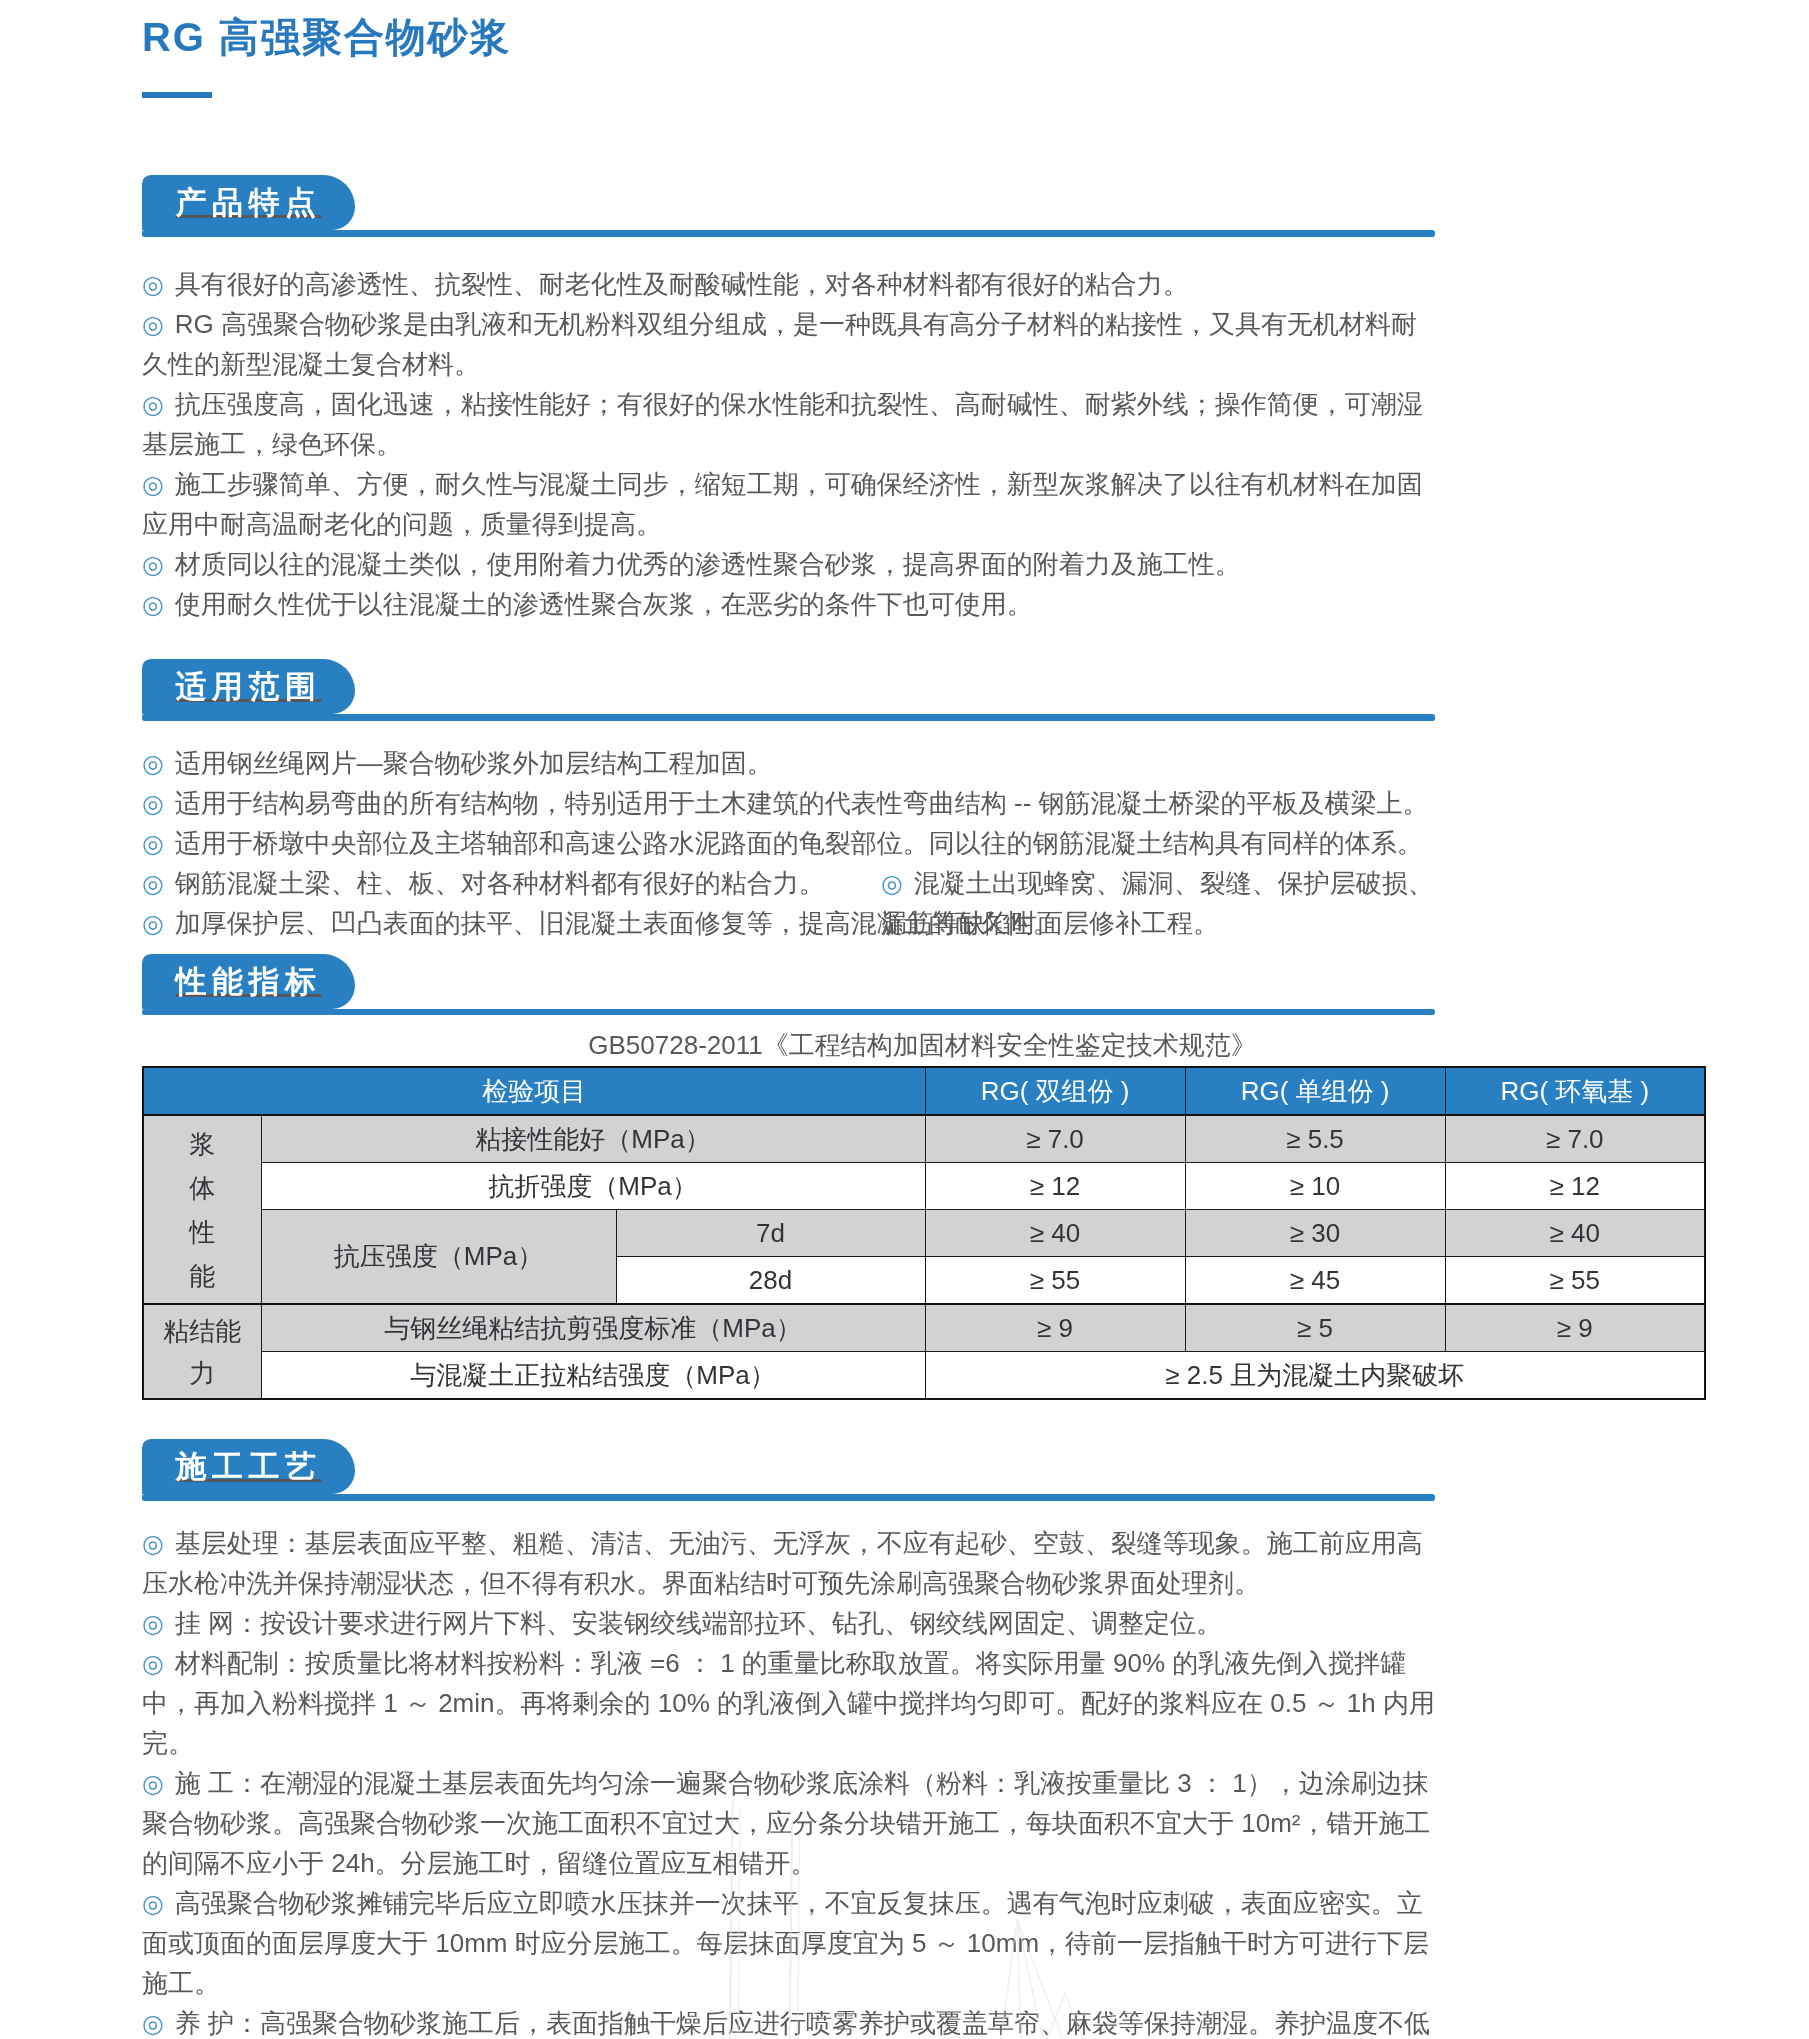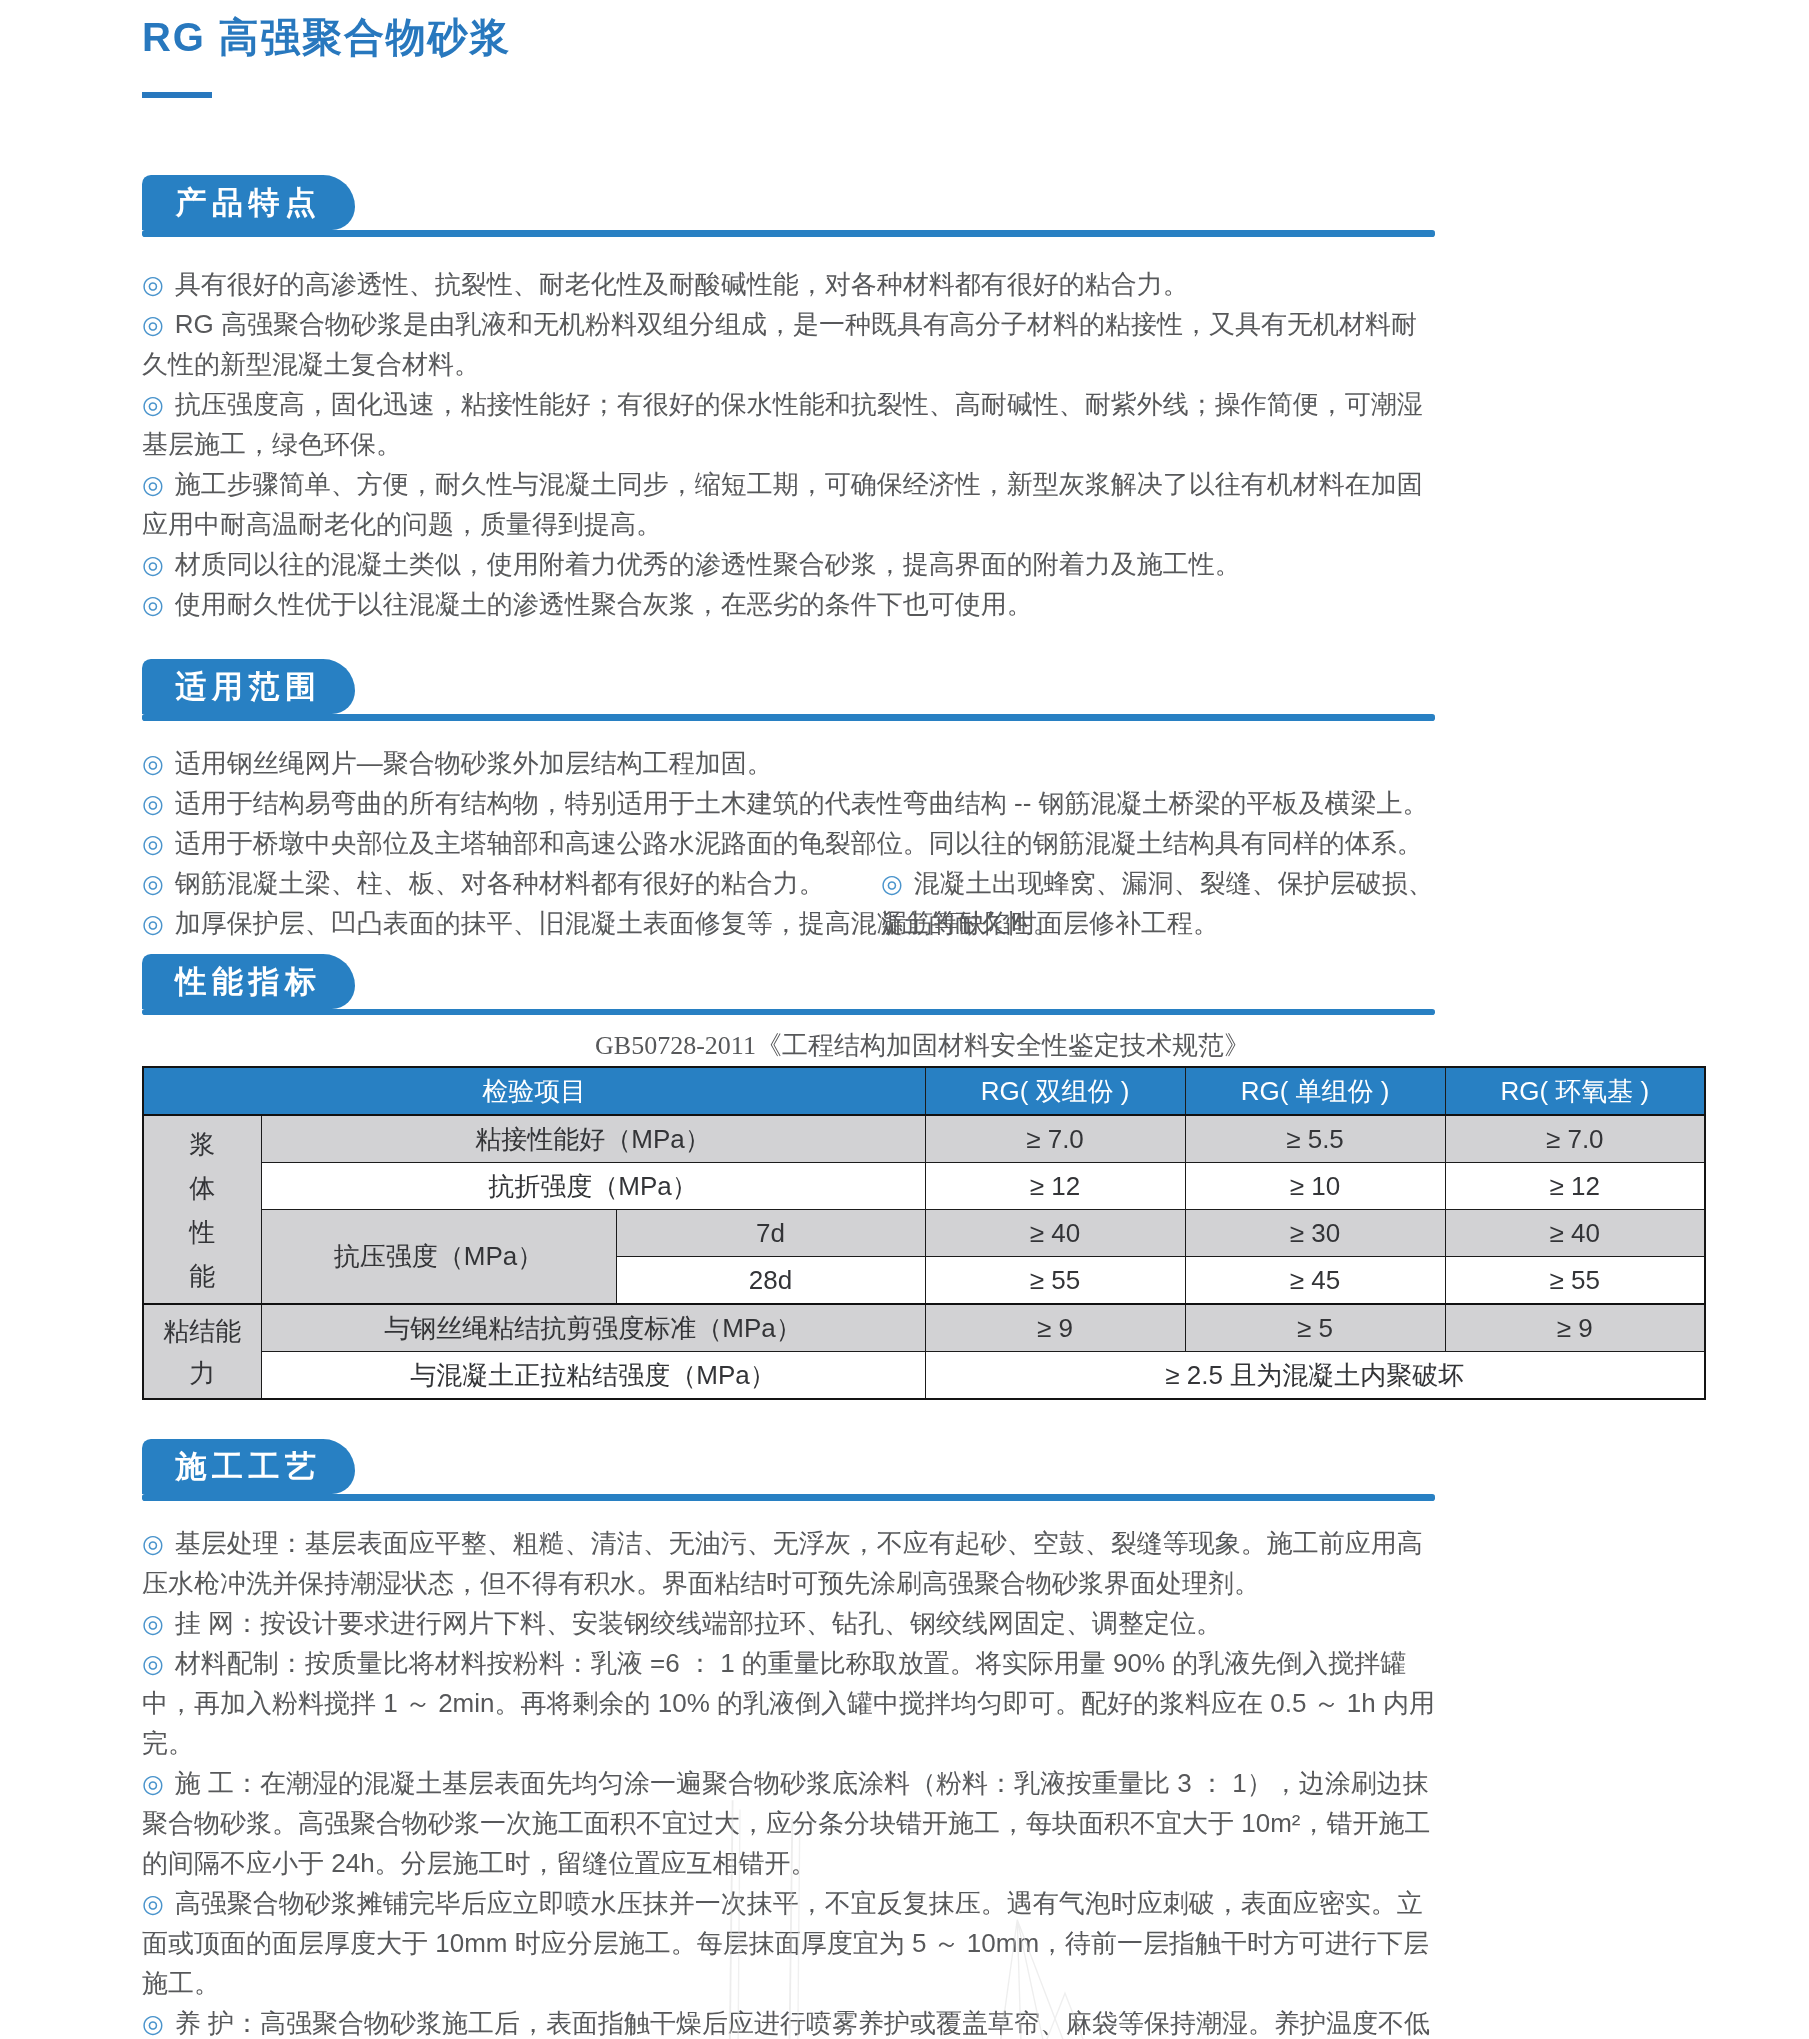--- a/index.html
+++ b/index.html
@@ -8,21 +8,21 @@
     font-family:"Liberation Sans","DejaVu Sans",sans-serif;
     color:#57585a;
   }
   .page{position:relative;width:1536px;height:2040px;box-sizing:border-box;padding:13px 101px 0 142px;}
 
   
   .doc-title{margin:0;font-size:40px;line-height:48px;font-weight:bold;color:#2878be;letter-spacing:1.8px;}
   .title-underline{width:70px;height:6.4px;background:#2878be;margin-top:31px;}
 
   
-  .sec-head{position:relative;}
+  .sec-head{position:relative;text-decoration:underline;}
   .badge{
     width:213px;height:55px;background:#2880c3;color:#ffffff;
     font-size:31px;font-weight:bold;letter-spacing:5.5px;
     text-align:center;line-height:55px;
     border-radius:9.2px 33px 24px 0;
   }
   .rule{height:6.4px;background:#2880c3;border-radius:2.8px;}
 
   
   .bullets{font-size:26px;line-height:40px;text-align:left;}
@@ -33,21 +33,21 @@
   .mt-sec1{margin-top:77px;}
   .mt-sec2{margin-top:35px;}
   .mt-sec3{margin-top:11px;}
   .mt-sec4{margin-top:39px;}
   .mt-sec5{margin-top:0px;}
   .mt-b1{margin-top:27.5px;}
   .mt-b2{margin-top:22px;}
   .mt-b4{margin-top:22px;}
 
   
-  .tbl-caption{margin-top:16.5px;font-size:26px;line-height:27.5px;text-align:center;color:#57585a;width:1561px;font-family:Liberation Serif, serif;}
+  .tbl-caption{margin-top:16.5px;font-size:26px;line-height:27.5px;text-align:center;color:#57585a;width:1561px;}
   table.perf{
     border-collapse:collapse;table-layout:fixed;
     width:1561px;margin-top:7.3px;
     border:2.8px solid #141414;
   }
   table.perf th,table.perf td{
     border:1.8px solid #1b1b1b;height:46px;padding:0 4px;
     font-size:26px;text-align:center;vertical-align:middle;color:#333437;
     overflow:hidden;
   }

